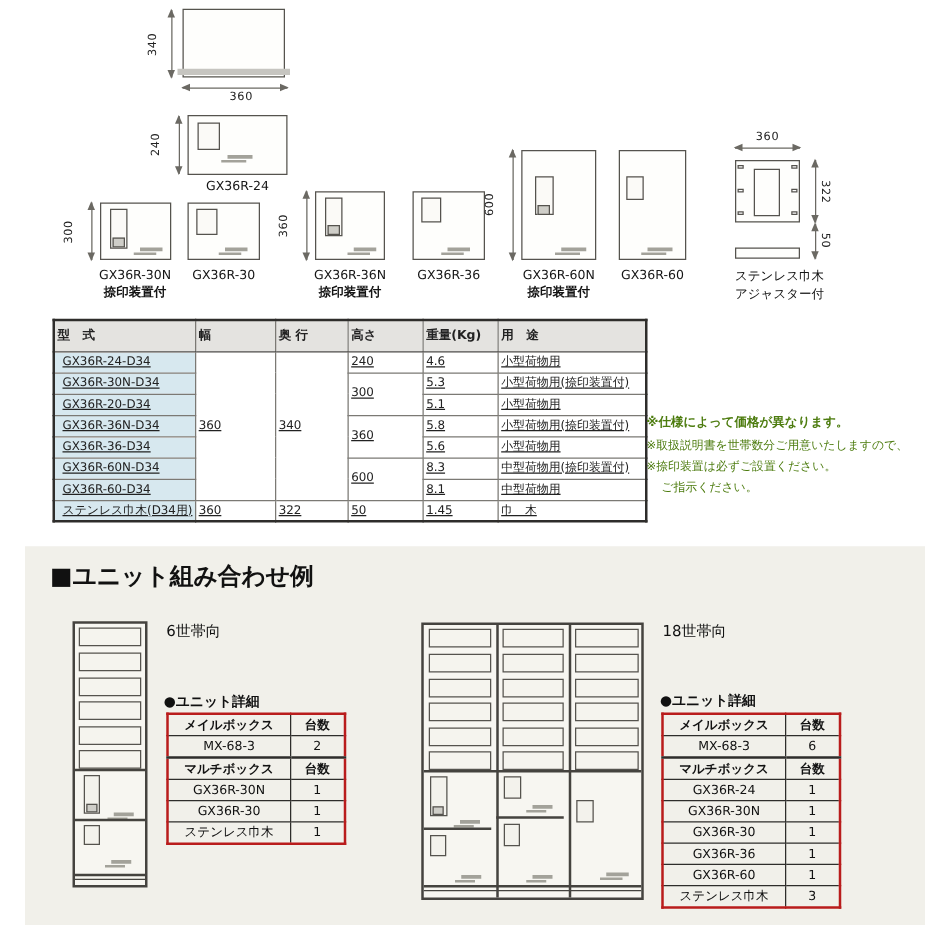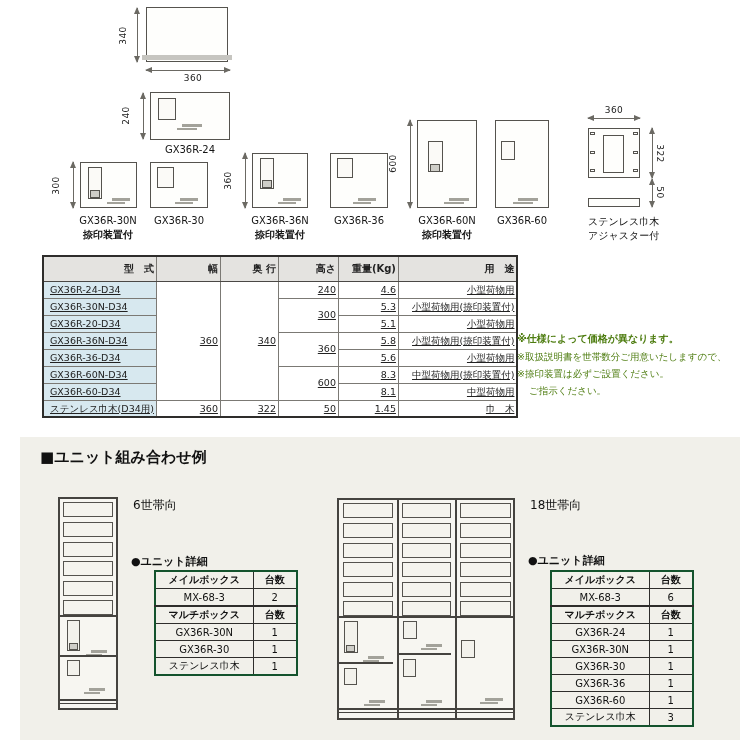--- a/index.html
+++ b/index.html
@@ -25,46 +25,46 @@
   .dimlab{position:absolute;width:30px;height:11px;font-size:9px;line-height:11px;color:#222;
     text-align:center;letter-spacing:.5px;white-space:nowrap;}
   .rotl{transform:rotate(-90deg);}
   .rotr{transform:rotate(90deg);}
   .dlabel{position:absolute;font-size:10px;line-height:12px;color:#151515;white-space:nowrap;}
   .ctr{text-align:center;}
   
   #spec{position:absolute;left:42px;top:255px;border-collapse:collapse;table-layout:fixed;
         border:2px solid #2e2d2b;background:#fff;}
   #spec th,#spec td{border:1px solid #7b7974;font-size:9.5px;line-height:1;padding:0 2px;
-        text-align:right;color:#222;box-sizing:border-box;overflow:hidden;white-space:nowrap;}
+        text-align:left;color:#222;box-sizing:border-box;overflow:hidden;white-space:nowrap;}
   #spec th{background:#e4e3e0;font-weight:bold;font-size:10px;height:25px;border-bottom:1.5px solid #4a4845;}
   #spec td{height:17px;text-decoration:underline;}
   #spec td.model{background:#d7e8ef;text-align:left;padding-left:6px;}
   
   #notes{position:absolute;left:517px;top:333px;width:220px;color:#4d7c0f;}
   .noteb{font-size:10px;font-weight:bold;line-height:12px;margin:0 0 6px 0;}
   .noten{font-size:9.5px;line-height:12px;margin:0 0 5px 0;}
   .ind1{padding-left:10px;}
   .ind2{padding-left:12px;}
   
   #panel{position:absolute;left:20px;top:437px;width:720px;height:303px;background:#f1f0ea;}
-  .h1{position:absolute;font-size:15px;font-weight:bold;color:#111;white-space:nowrap;}
+  .h1{position:absolute;font-size:19px;font-weight:bold;color:#111;white-space:nowrap;}
   .unitlab{position:absolute;font-size:12px;color:#111;white-space:nowrap;}
   .detlab{position:absolute;font-size:11px;font-weight:bold;color:#111;white-space:nowrap;}
   .unit{position:absolute;border:2px solid #45433f;background:#f7f6f1;box-sizing:border-box;}
   .slot{position:absolute;border:1.5px solid #55534e;background:#f5f4ee;box-sizing:border-box;}
   .hline{position:absolute;left:0;right:0;height:2px;background:#45433f;}
   .vline{position:absolute;top:0;bottom:0;width:2px;background:#45433f;}
   .uwin{position:absolute;border:1.5px solid #55534e;background:#f3f2ec;box-sizing:border-box;}
   .detail{position:absolute;border-collapse:collapse;table-layout:fixed;}
   .detail td{border:1px solid #2e2d2b;font-size:10px;height:16px;text-align:center;
         color:#111;padding:0 2px;white-space:nowrap;overflow:hidden;}
   .detail tr.hdr td{font-weight:bold;}
   .detail tr.thick td{border-top:2px solid #2e2d2b;}
-  .detail{border:2px solid #14532d;margin-left:21px;}
+  .detail{border:2px solid #b91c1c;}
 </style>
 </head>
 <body>
 
 <div id="canvas">
 
   <div class="dbox" style="left:146px;top:7px;width:82px;height:55px;"></div>
   <div class="abs" style="left:142px;top:55px;width:90px;height:5px;background:#c6c5c0;"></div>
   <div class="dimv" style="left:137px;top:8px;height:54px;"></div>
   <div class="dimlab rotl" style="left:108px;top:30px;">340</div>

